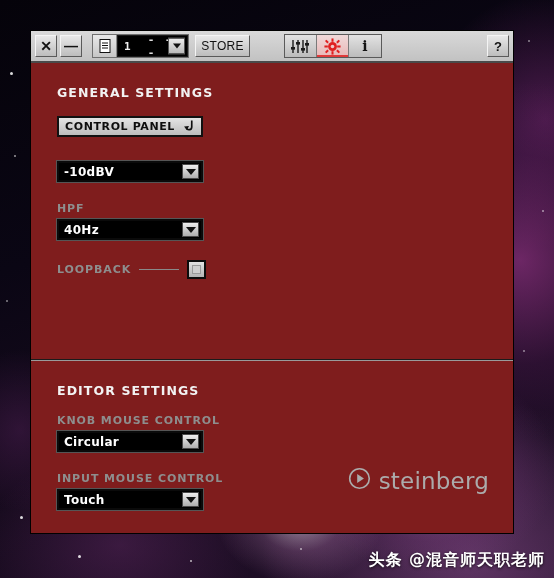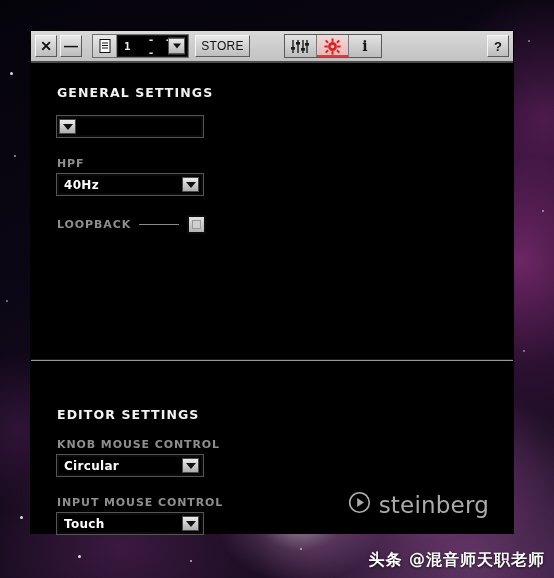--- a/index.html
+++ b/index.html
@@ -145,31 +145,31 @@
   .mode-btn.active {
     background: linear-gradient(#f0dada, #e8b6b6);
     box-shadow: inset 0 -3px 0 -1px #e03a3a;
   }
   #tb-right-spacer { flex: 1; }
   #btn-help { margin-left: 4px; }
 
   
   #window-body {
     height: calc(100% - 32px);
-    background: #000000;
+    background: #7f1d1d;
     position: relative;
   }
   #section-general { padding: 22px 0 0 26px; height: 296px; }
   #section-divider {
     height: 2px;
     background: #9a9a9a;
     margin: 0;
     border-top: 1px solid #1b1b1b;
   }
-  #section-editor { padding: 22px 0 0 26px; position: relative; margin-top: 24px; }
+  #section-editor { padding: 22px 0 0 26px; position: relative; }
 
   .section-title {
     color: #f2f2f2;
     font-size: 12.5px;
     font-weight: bold;
     letter-spacing: 1.1px;
     font-family: "DejaVu Sans", sans-serif;
     margin-bottom: 16px;
   }
 
@@ -407,22 +407,32 @@
       <span>?</span>
     </div>
   </div>
 
   <div id="window-body">
 
     <div id="section-general">
 
       <div class="section-title">GENERAL SETTINGS</div>
 
+      <div id="control-panel-button">
+        <span>CONTROL PANEL</span>
+        <span>
+          <svg width="13" height="13" viewBox="0 0 14 14" aria-hidden="true">
+            <path d="M10.5 1.5 L10.5 8.5 A3 3 0 0 1 4.7 9.6" fill="none" stroke="#111" stroke-width="1.8"></path>
+            <path d="M2.2 8.0 L5.2 11.8 L7.6 7.6 Z" fill="#111"></path>
+          </svg>
+        </span>
+      </div>
 
       <div class="combo">
+        <span class="combo-value">-10dBV</span>
         <span class="combo-arrow">
           <span class="caret-down"></span>
         </span>
       </div>
 
       <div class="field-label">HPF</div>
       <div class="combo">
         <span class="combo-value">40Hz</span>
         <span class="combo-arrow">
           <span class="caret-down"></span>

